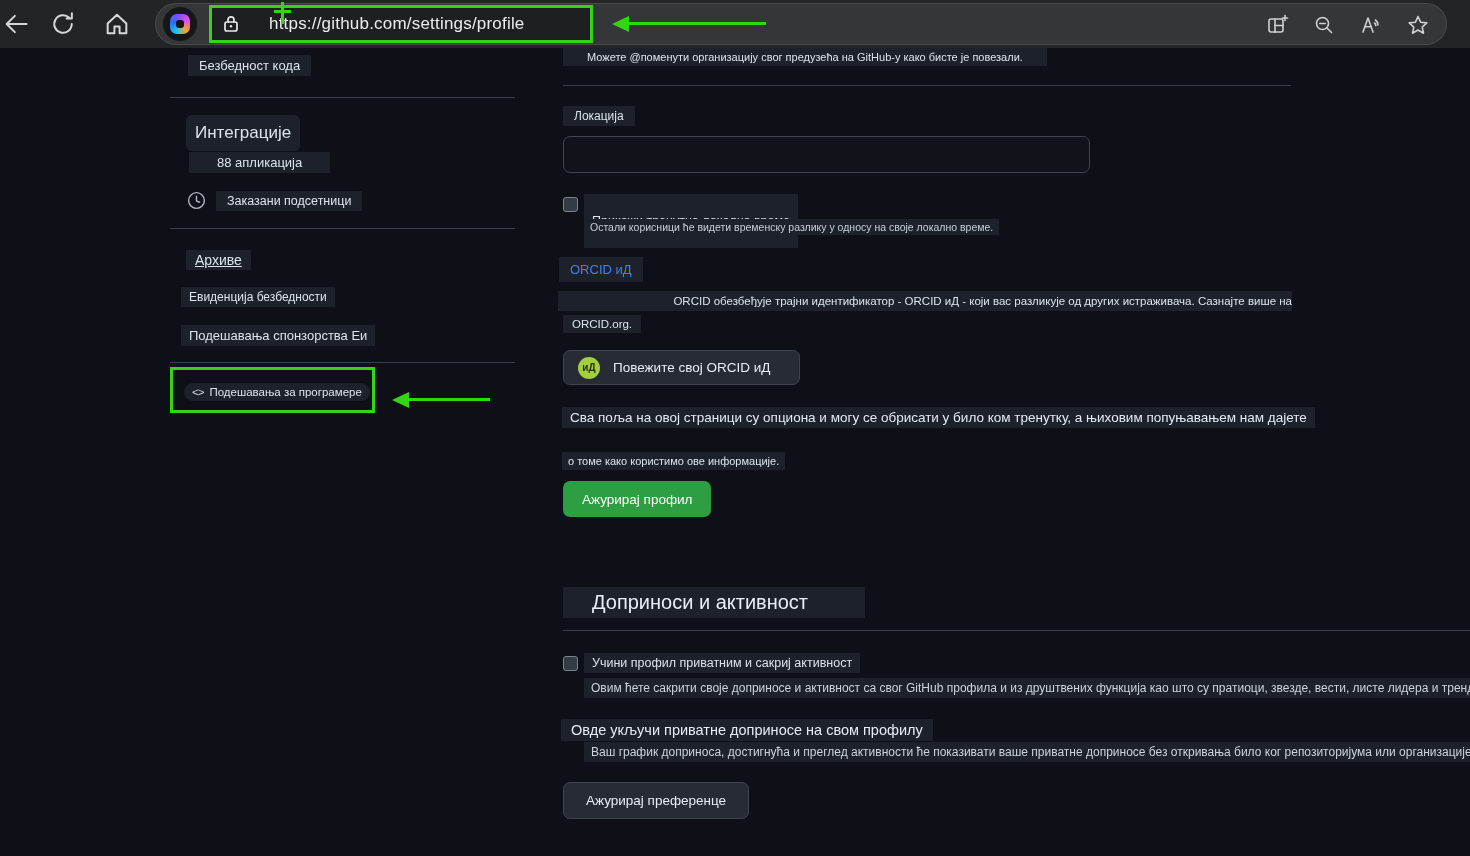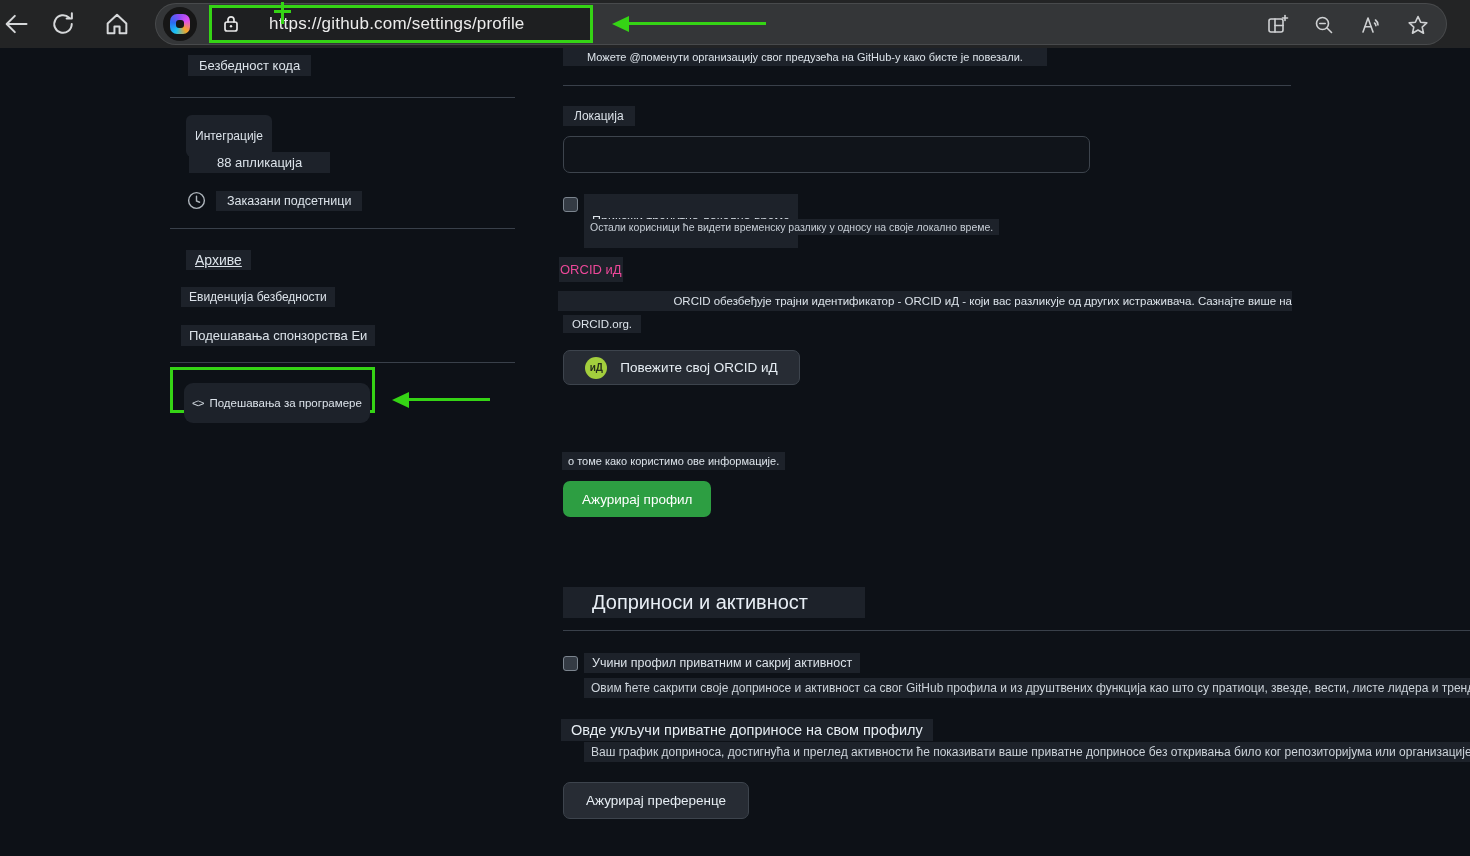--- a/index.html
+++ b/index.html
@@ -35,21 +35,21 @@
   .ann-box{position:absolute;border:3px solid #35d415;box-sizing:border-box;}
   
   .tbox{position:absolute;background:#1d222a;color:#dce3ea;display:inline-block;white-space:nowrap;}
   .hr{position:absolute;height:1px;background:#39404a;}
   .cb{position:absolute;width:15px;height:15px;background:#343b44;border:1px solid #7b848e;
     border-radius:3px;box-sizing:border-box;cursor:pointer;}
   .input{position:absolute;background:#10141a;border:1px solid #3d444d;border-radius:7px;box-sizing:border-box;}
   .btn-green{position:absolute;background:#2d9e42;color:#fff;border:none;border-radius:7px;
     font-size:13.5px;font-family:inherit;cursor:pointer;}
   .btn-gray{position:absolute;background:#272c34;color:#e6edf3;border:1px solid #3d444d;border-radius:7px;
-    font-size:13.5px;font-family:inherit;cursor:pointer;justify-content:center;}
+    font-size:13.5px;font-family:inherit;cursor:pointer;}
   .orcid-btn{display:flex;align-items:center;gap:13px;padding:0 14px;}
   .orcid-ic{width:22px;height:22px;border-radius:50%;background:#a3ce3d;color:#252e1a;
     font-size:10px;font-weight:bold;display:flex;align-items:center;justify-content:center;flex:none;}
   .link{border-bottom:2px solid #3f7fd9;cursor:pointer;}
   .clock svg{width:21px;height:21px;stroke:#aeb5bc;fill:none;stroke-width:1.6;stroke-linecap:round;}
   .code-glyph{color:#cfd6dd;font-size:11.5px;margin-right:6px;letter-spacing:-1px;}
 </style>
 </head>
 <body>
 
@@ -125,63 +125,64 @@
         <svg viewBox="0 0 24 24">
             <polygon points="12,3.5 14.6,9.2 20.8,9.9 16.2,14.1 17.5,20.2 12,17 6.5,20.2 7.8,14.1 3.2,9.9 9.4,9.2"></polygon>
           </svg>
       </div>
     </div>
   </div>
 
   <div class="tbox" style="left:188px;top:55px;font-size:13px;padding:3px 11px;">Безбедност кода</div>
   <div class="hr" style="left:170px;top:97px;width:345px;"></div>
 
-  <div class="tbox" style="left:186px;top:115px;font-size:12px;padding:14px 9px;border-radius:6px;">Интеграције</div>
+  <div class="tbox" style="left:186px;top:115px;font-size:17px;padding:8px 9px;border-radius:6px;">Интеграције</div>
   <div class="tbox" style="left:189px;top:152px;font-size:13px;padding:3px 28px;">88 апликација</div>
 
   <div class="abs clock" style="left:186px;top:190px;">
     <svg viewBox="0 0 24 24">
         <circle cx="12" cy="12" r="9"></circle>
         <polyline points="12,7 12,12.5 15.5,14"></polyline>
       </svg>
   </div>
   <div class="tbox" style="left:216px;top:191px;font-size:12.5px;padding:3px 11px;">Заказани подсетници</div>
   <div class="hr" style="left:170px;top:228px;width:345px;"></div>
 
   <div class="tbox" style="left:186px;top:250px;font-size:14px;padding:2px 9px;text-decoration:underline;">Архиве</div>
   <div class="tbox" style="left:181px;top:287px;font-size:12px;padding:3px 8px;">Евиденција безбедности</div>
   <div class="tbox" style="left:181px;top:325px;font-size:13px;padding:3px 8px;">Подешавања спонзорства Еи</div>
   <div class="hr" style="left:170px;top:362px;width:345px;"></div>
 
   <div class="ann-box" style="left:170px;top:367px;width:205px;height:46px;"></div>
-  <div class="tbox" style="left:184px;top:383px;font-size:11.5px;padding:14px 8px;border-radius:9px;">
+  <div class="tbox" style="left:184px;top:383px;font-size:11.5px;padding:3px 8px;border-radius:9px;">
     <span class="code-glyph">&lt;&gt;</span><span>Подешавања за програмере</span>
   </div>
   <div class="ann-head" style="left:392px;top:392px;"></div>
   <div class="ann-line" style="left:408px;top:398px;width:82px;"></div>
 
   <div class="tbox" style="left:563px;top:48px;font-size:11px;padding:3px 24px;">Можете @поменути организацију свог предузећа на GitHub-у како бисте је повезали.</div>
   <div class="hr" style="left:563px;top:85px;width:728px;"></div>
 
   <div class="tbox" style="left:563px;top:106px;font-size:12px;padding:3px 11px;">Локација</div>
   <div class="input" style="left:563px;top:136px;width:527px;height:37px;"></div>
 
   <div class="cb" style="left:563px;top:197px;"></div>
   <div class="tbox" style="left:584px;top:194px;font-size:12.5px;padding:20px 8px;">Прикажи тренутно локално време</div>
   <div class="tbox" style="left:584px;top:219px;font-size:10.5px;padding:2px 6px;color:#c7ced6;">Остали корисници ће видети временску разлику у односу на своје локално време.</div>
 
-  <div class="tbox" style="left:559px;top:257px;font-size:13px;padding:5px 1px;color:#ec4899;">ORCID иД</div>
+  <div class="tbox" style="left:559px;top:257px;font-size:13px;padding:5px 11px;color:#3b82f6;">ORCID иД</div>
   <div class="tbox" style="left:558px;top:291px;width:734px;font-size:11.5px;padding:4px 0;text-align:right;">ORCID обезбеђује трајни идентификатор - ORCID иД - који вас разликује од других истраживача. Сазнајте више на</div>
   <div class="tbox" style="left:563px;top:315px;font-size:11.5px;padding:3px 9px;">ORCID.org.</div>
 
   <button class="btn-gray orcid-btn" style="left:563px;top:350px;width:237px;height:35px;">
     <span class="orcid-ic">иД</span>
     <span>Повежите свој ORCID иД</span>
   </button>
 
+  <div class="tbox" style="left:562px;top:407px;font-size:13.5px;padding:3px 8px;color:#e4ebf2;">Сва поља на овој страници су опциона и могу се обрисати у било ком тренутку, а њиховим попуњавањем нам дајете</div>
   <div class="tbox" style="left:562px;top:452px;font-size:11px;padding:3px 6px;">о томе како користимо ове информације.</div>
 
   <button class="btn-green" style="left:563px;top:481px;height:36px;padding:0 19px;">Ажурирај профил</button>
 
   <div class="tbox" style="left:563px;top:587px;width:273px;height:23px;font-size:20px;padding:4px 0 4px 29px;color:#e8eef5;">Доприноси и активност</div>
   <div class="hr" style="left:563px;top:630px;width:907px;"></div>
 
   <div class="cb" style="left:563px;top:656px;"></div>
   <div class="tbox" style="left:584px;top:653px;font-size:12.5px;padding:3px 8px;">Учини профил приватним и сакриј активност</div>
   <div class="tbox" style="left:584px;top:678px;font-size:12px;padding:3px 7px;color:#ccd3da;">Овим ћете сакрити своје доприносе и активност са свог GitHub профила и из друштвених функција као што су пратиоци, звезде, вести, листе лидера и трендови.</div>

